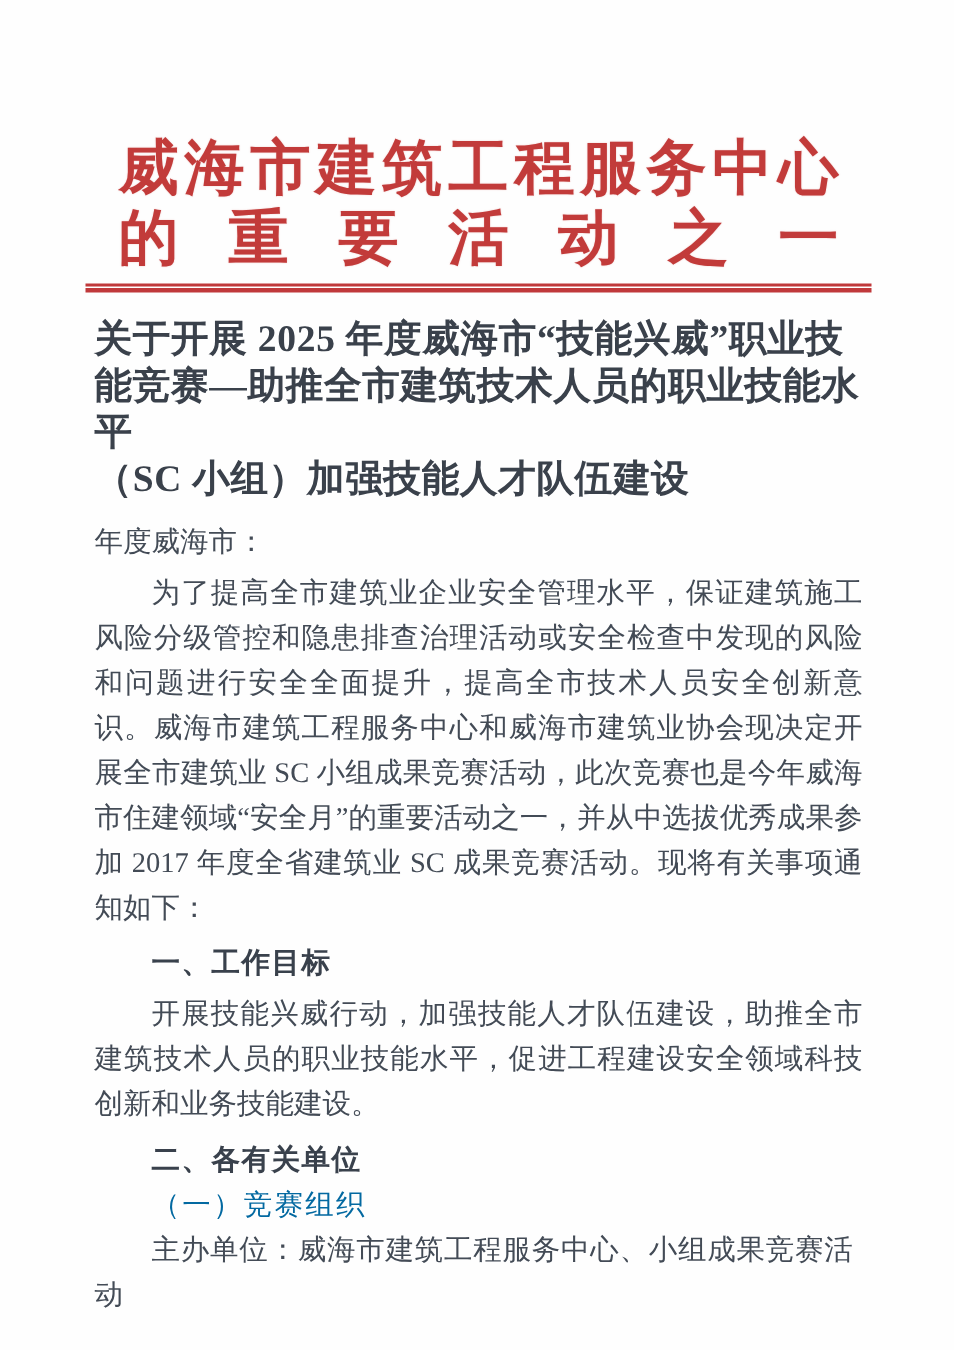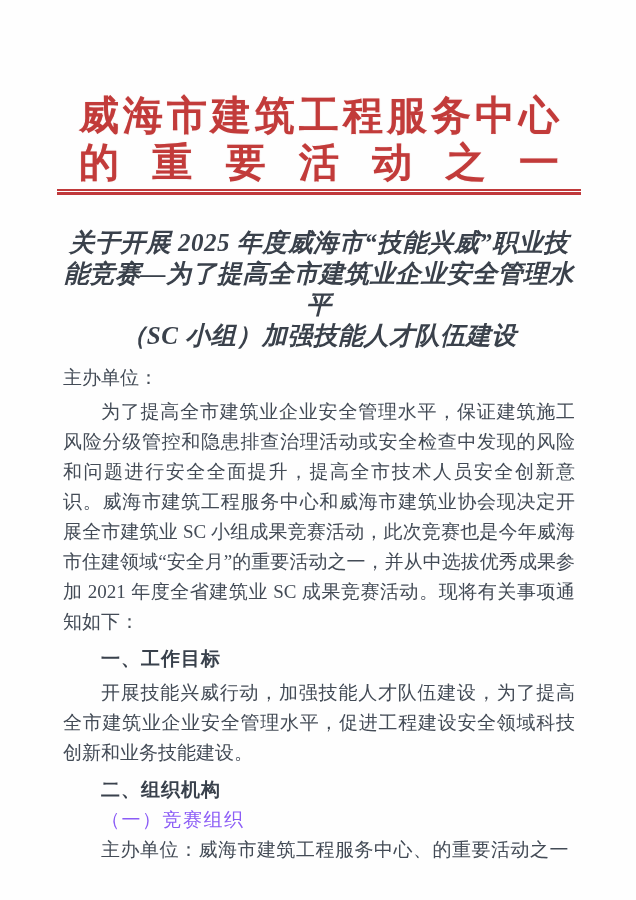--- a/index.html
+++ b/index.html
@@ -26,38 +26,37 @@
   }
   .org-line {
     color: #c23b3a;
     font-weight: bold;
     font-size: 40px;
     line-height: 47px;
     text-align: justify;
     text-align-last: justify;
     white-space: nowrap;
     text-shadow: 0 0 1px rgba(194,59,58,0.35);
+    font-family: Liberation Mono, monospace;
   }
   .red-rule {
     height: 1px;
     background: #ffffff;
     border-top: 2px solid #c0393b;
     border-bottom: 3px solid #c0393b;
     margin: 3px -6px 0 -6px;
   }
   
   .doc-title {
-    margin-top: 32px;
+    margin-top: 16px;
     color: #3a414b;
     font-weight: bold;
     font-size: 25px;
     line-height: 31px;
-    text-align: center;
     letter-spacing: 0.5px;
-    font-style: italic;
   }
   
   .body-text {
     color: #434b56;
     font-size: 19px;
     line-height: 30px;
   }
   .salutation {
     margin-top: 12px;
   }
@@ -73,21 +72,22 @@
     font-weight: bold;
     font-size: 19px;
     line-height: 30px;
     color: #39414c;
     letter-spacing: 1px;
   }
   .sub-heading {
     text-indent: 2em;
     line-height: 30px;
     letter-spacing: 1.5px;
-    color: #8b5cf6;
+    color: #0369a1;
+    font-family: Liberation Mono, monospace;
   }
   .single-line {
     text-indent: 2em;
     line-height: 30px;
     letter-spacing: 0.5px;
   }
 </style>
 </head>
 <body>
 
@@ -95,35 +95,35 @@
 
   <div class="org-header">
     <div class="org-line">威海市建筑工程服务中心</div>
     <div class="org-line">的重要活动之一</div>
   </div>
 
   <div class="red-rule"></div>
 
   <div class="doc-title">
     <div>关于开展 2025 年度威海市“技能兴威”职业技</div>
-    <div>能竞赛—为了提高全市建筑业企业安全管理水平</div>
+    <div>能竞赛—助推全市建筑技术人员的职业技能水平</div>
     <div>（SC 小组）加强技能人才队伍建设</div>
   </div>
 
   <div class="body-text">
 
-    <div class="salutation">主办单位：</div>
+    <div class="salutation">年度威海市：</div>
 
-    <div class="para">为了提高全市建筑业企业安全管理水平，保证建筑施工风险分级管控和隐患排查治理活动或安全检查中发现的风险和问题进行安全全面提升，提高全市技术人员安全创新意识。威海市建筑工程服务中心和威海市建筑业协会现决定开展全市建筑业 SC 小组成果竞赛活动，此次竞赛也是今年威海市住建领域“安全月”的重要活动之一，并从中选拔优秀成果参加 2021 年度全省建筑业 SC 成果竞赛活动。现将有关事项通知如下：</div>
+    <div class="para">为了提高全市建筑业企业安全管理水平，保证建筑施工风险分级管控和隐患排查治理活动或安全检查中发现的风险和问题进行安全全面提升，提高全市技术人员安全创新意识。威海市建筑工程服务中心和威海市建筑业协会现决定开展全市建筑业 SC 小组成果竞赛活动，此次竞赛也是今年威海市住建领域“安全月”的重要活动之一，并从中选拔优秀成果参加 2017 年度全省建筑业 SC 成果竞赛活动。现将有关事项通知如下：</div>
 
     <div class="section-heading">一、工作目标</div>
 
-    <div class="para">开展技能兴威行动，加强技能人才队伍建设，为了提高全市建筑业企业安全管理水平，促进工程建设安全领域科技创新和业务技能建设。</div>
+    <div class="para">开展技能兴威行动，加强技能人才队伍建设，助推全市建筑技术人员的职业技能水平，促进工程建设安全领域科技创新和业务技能建设。</div>
 
-    <div class="section-heading">二、组织机构</div>
+    <div class="section-heading">二、各有关单位</div>
 
     <div class="sub-heading">（一）竞赛组织</div>
 
-    <div class="single-line">主办单位：威海市建筑工程服务中心、的重要活动之一</div>
+    <div class="single-line">主办单位：威海市建筑工程服务中心、小组成果竞赛活动</div>
 
   </div>
 
 </div>
 
 </body></html>

